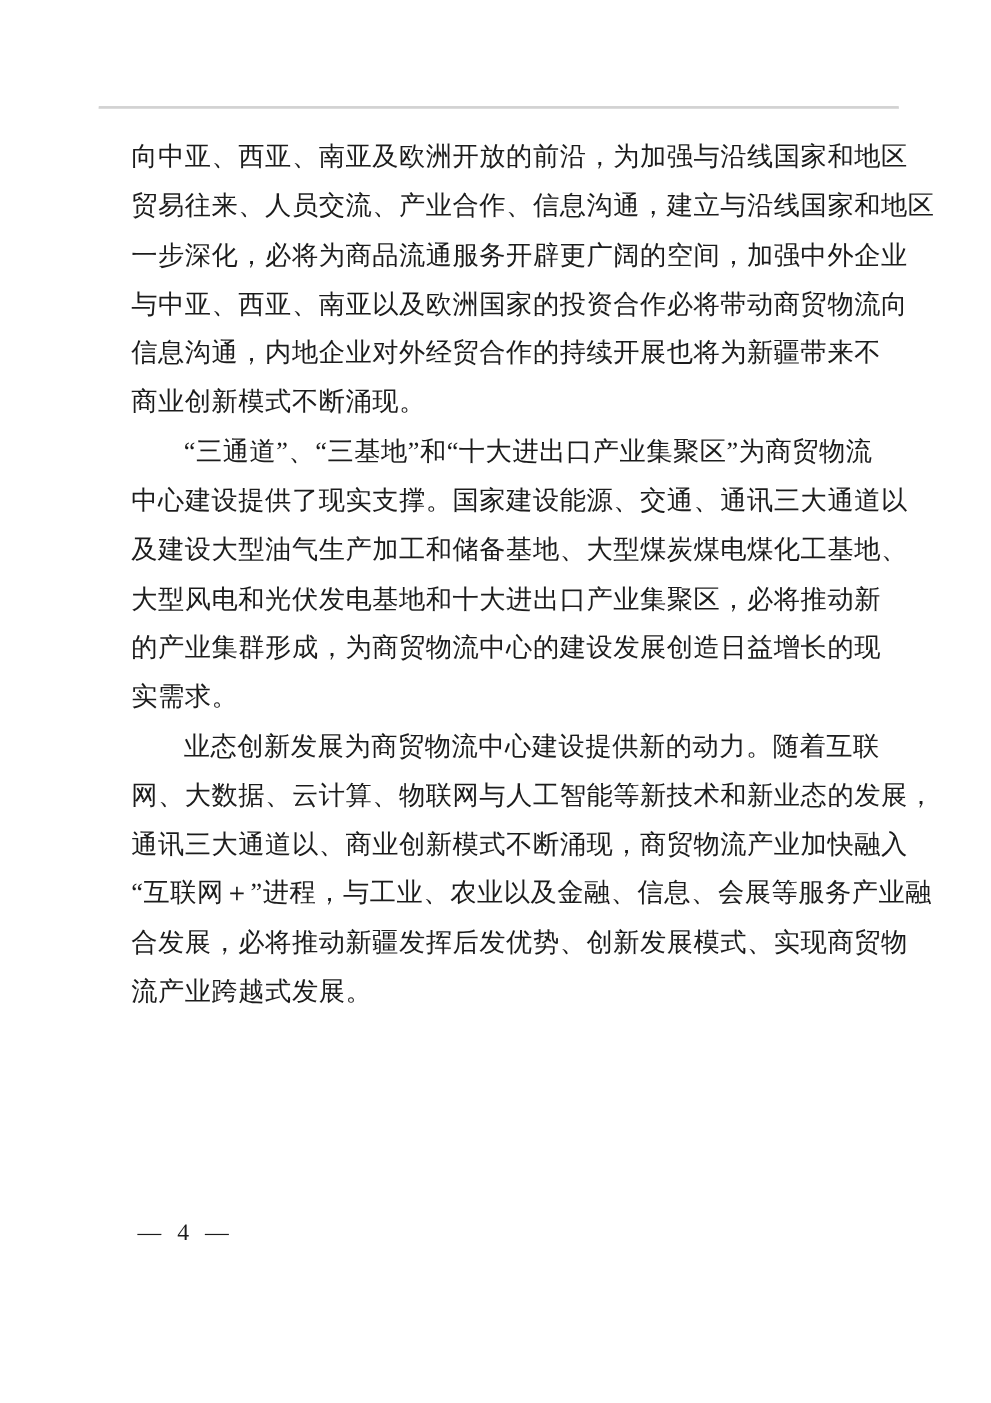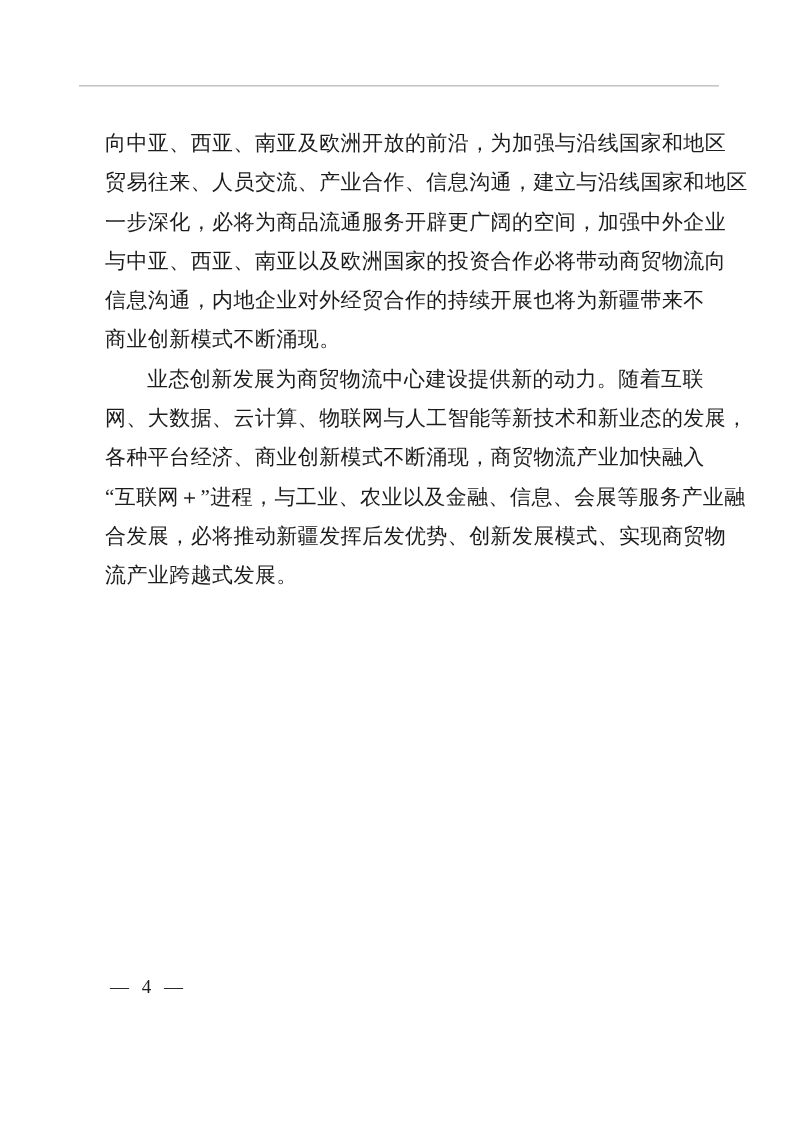--- a/index.html
+++ b/index.html
@@ -25,21 +25,21 @@
     left: 79px;
     top: 85px;
     width: 640px;
     height: 2px;
     background: #c6c6c6;
     border-bottom: 1px solid #dedede;
   }
   .body-text {
     position: absolute;
     left: 105px;
-    top: 124px;
+    top: 106px;
     width: 586px;
     color: #1c1c1c;
     font-size: 21px;
     line-height: 39.3px;
     font-weight: 400;
   }
   .paragraph { }
   .line {
     text-align: justify;
     text-align-last: justify;
@@ -71,22 +71,30 @@
         <div class="line">向中亚、西亚、南亚及欧洲开放的前沿，为加强与沿线国家和地区</div>
         <div class="line">贸易往来、人员交流、产业合作、信息沟通，建立与沿线国家和地区</div>
       </div>
       <div class="paragraph">
         <div class="line">一步深化，必将为商品流通服务开辟更广阔的空间，加强中外企业</div>
         <div class="line">与中亚、西亚、南亚以及欧洲国家的投资合作必将带动商贸物流向</div>
         <div class="line">信息沟通，内地企业对外经贸合作的持续开展也将为新疆带来不</div>
         <div class="line para-end">商业创新模式不断涌现。</div>
       </div>
       <div class="paragraph">
+        <div class="line indent">“三通道”、“三基地”和“十大进出口产业集聚区”为商贸物流</div>
+        <div class="line">中心建设提供了现实支撑。国家建设能源、交通、通讯三大通道以</div>
+        <div class="line">及建设大型油气生产加工和储备基地、大型煤炭煤电煤化工基地、</div>
+        <div class="line">大型风电和光伏发电基地和十大进出口产业集聚区，必将推动新</div>
+        <div class="line">的产业集群形成，为商贸物流中心的建设发展创造日益增长的现</div>
+        <div class="line para-end">实需求。</div>
+      </div>
+      <div class="paragraph">
         <div class="line indent">业态创新发展为商贸物流中心建设提供新的动力。随着互联</div>
         <div class="line">网、大数据、云计算、物联网与人工智能等新技术和新业态的发展，</div>
-        <div class="line">各种平台经济、商业创新模式不断涌现，商贸物流产业加快融入</div>
+        <div class="line">通讯三大通道以、商业创新模式不断涌现，商贸物流产业加快融入</div>
         <div class="line">“互联网＋”进程，与工业、农业以及金融、信息、会展等服务产业融</div>
         <div class="line">合发展，必将推动新疆发挥后发优势、创新发展模式、实现商贸物</div>
         <div class="line para-end">流产业跨越式发展。</div>
       </div>
     </div>
   <div class="page-number">— 4 —</div>
 </div>
 
 </body></html>

